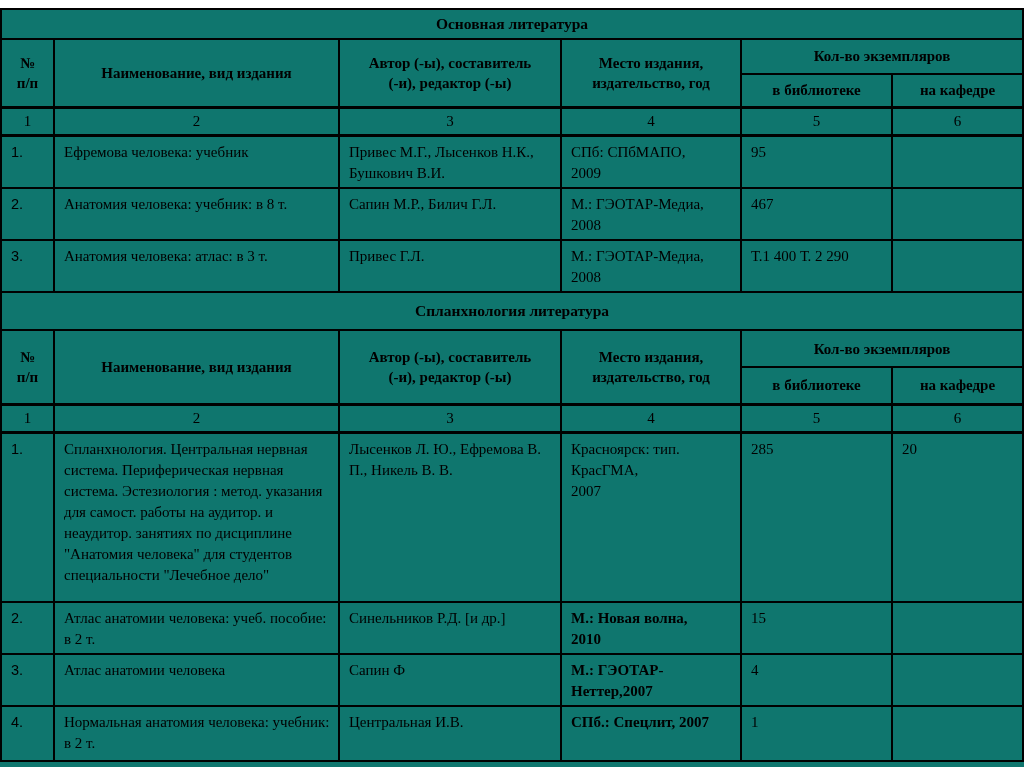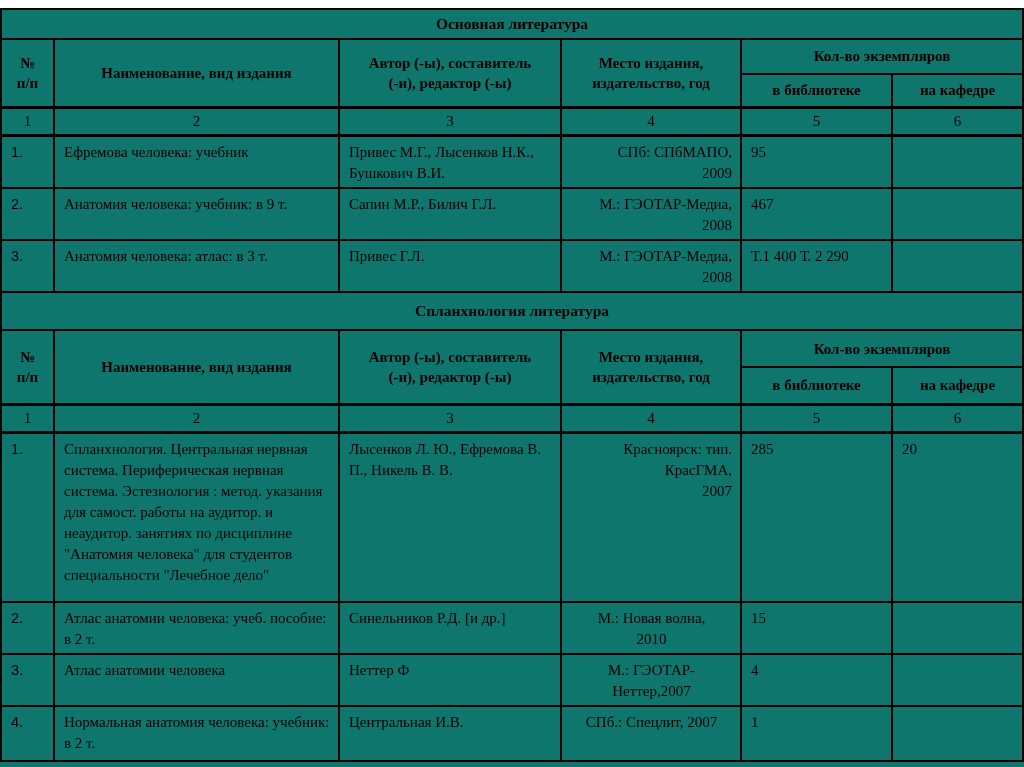--- a/index.html
+++ b/index.html
@@ -44,22 +44,22 @@
     text-align: center;
     vertical-align: middle;
     padding: 2px 4px;
     border-top-width: 3px;
     border-bottom-width: 3px;
   }
   .rownum {
     font-family: "Liberation Sans", sans-serif;
     font-size: 14.5px;
   }
-  .pre { white-space: pre-line; text-align: right; }
-  .center { text-align: center; }
+  .pre { white-space: pre-line; }
+  .center { text-align: left; font-weight: bold; }
 </style>
 </head>
 <body>
 
 <div id="slide">
 
   <table class="lit-table">
     <colgroup>
       <col style="width:53px">
         <col style="width:285px">
@@ -98,21 +98,21 @@
       <td class="rownum">1.</td>
       <td>Ефремова человека: учебник</td>
       <td>Привес М.Г., Лысенков Н.К., Бушкович В.И.</td>
       <td class="pre">СПб: СПбМАПО,
 2009</td>
       <td>95</td>
       <td></td>
     </tr>
     <tr style="height:52px">
       <td class="rownum">2.</td>
-      <td>Анатомия человека: учебник: в 9 т.</td>
+      <td>Анатомия человека: учебник: в 8 т.</td>
       <td>Сапин М.Р.,  Билич Г.Л.</td>
       <td class="pre">М.: ГЭОТАР-Медиа,
 2008</td>
       <td>467</td>
       <td></td>
     </tr>
     <tr style="height:43px">
       <td class="rownum">3.</td>
       <td>Анатомия человека: атлас: в 3 т.</td>
       <td>Привес Г.Л.</td>
@@ -174,21 +174,21 @@
       <td>Атлас анатомии человека: учеб. пособие: в 2 т.</td>
       <td>Синельников Р.Д. [и др.]</td>
       <td class="pre center">М.: Новая волна,
 2010</td>
       <td>15</td>
       <td></td>
     </tr>
     <tr style="height:47px">
       <td class="rownum">3.</td>
       <td>Атлас анатомии человека</td>
-      <td>Неттер Ф</td>
+      <td>Сапин Ф</td>
       <td class="pre center">М.: ГЭОТАР-
 Неттер,2007</td>
       <td>4</td>
       <td></td>
     </tr>
     <tr style="height:55px">
       <td class="rownum">4.</td>
       <td>Нормальная анатомия человека: учебник: в 2 т.</td>
       <td>Центральная И.В.</td>
       <td class="pre center">СПб.: Спецлит, 2007</td>

